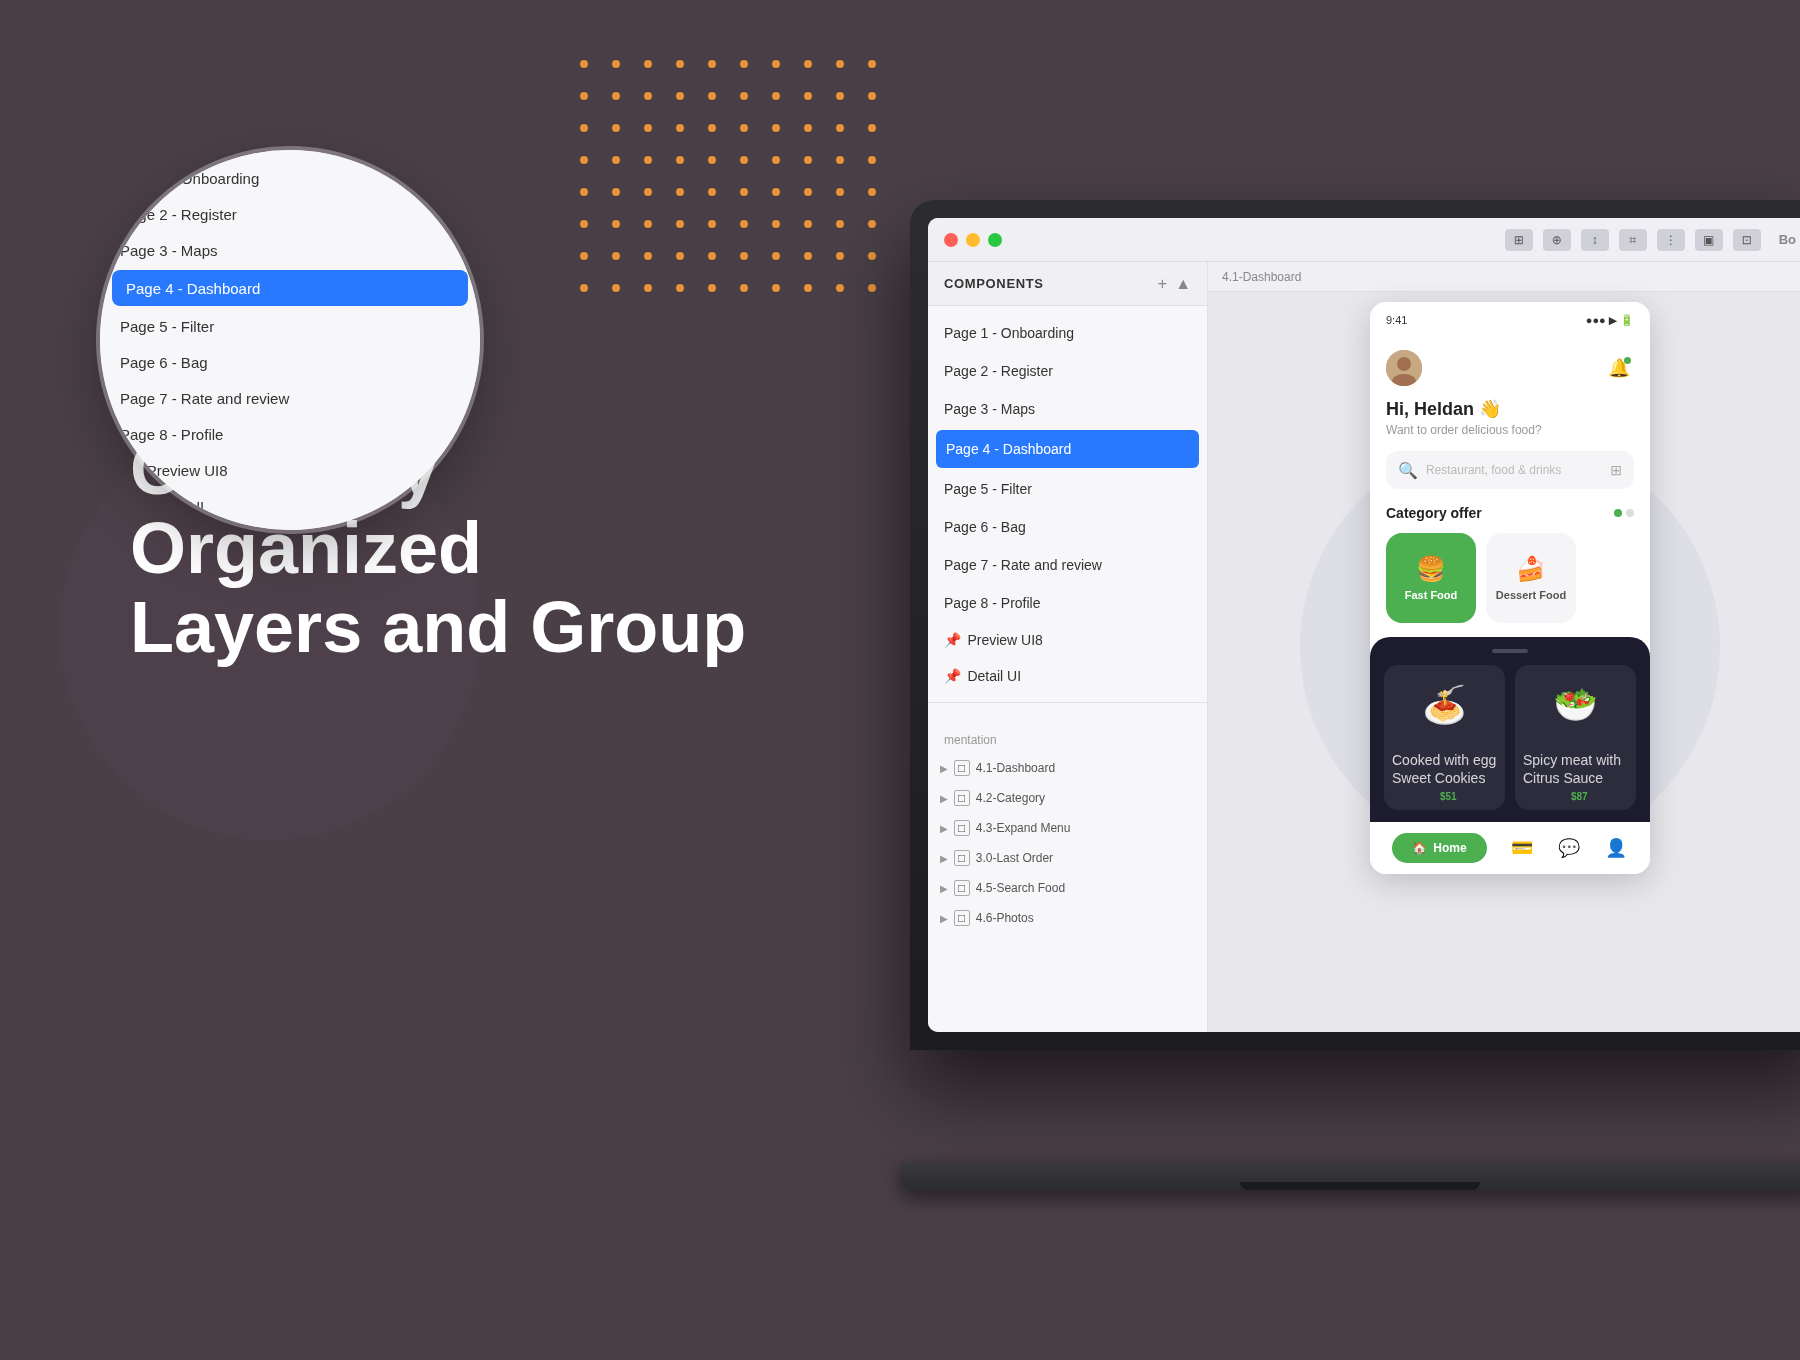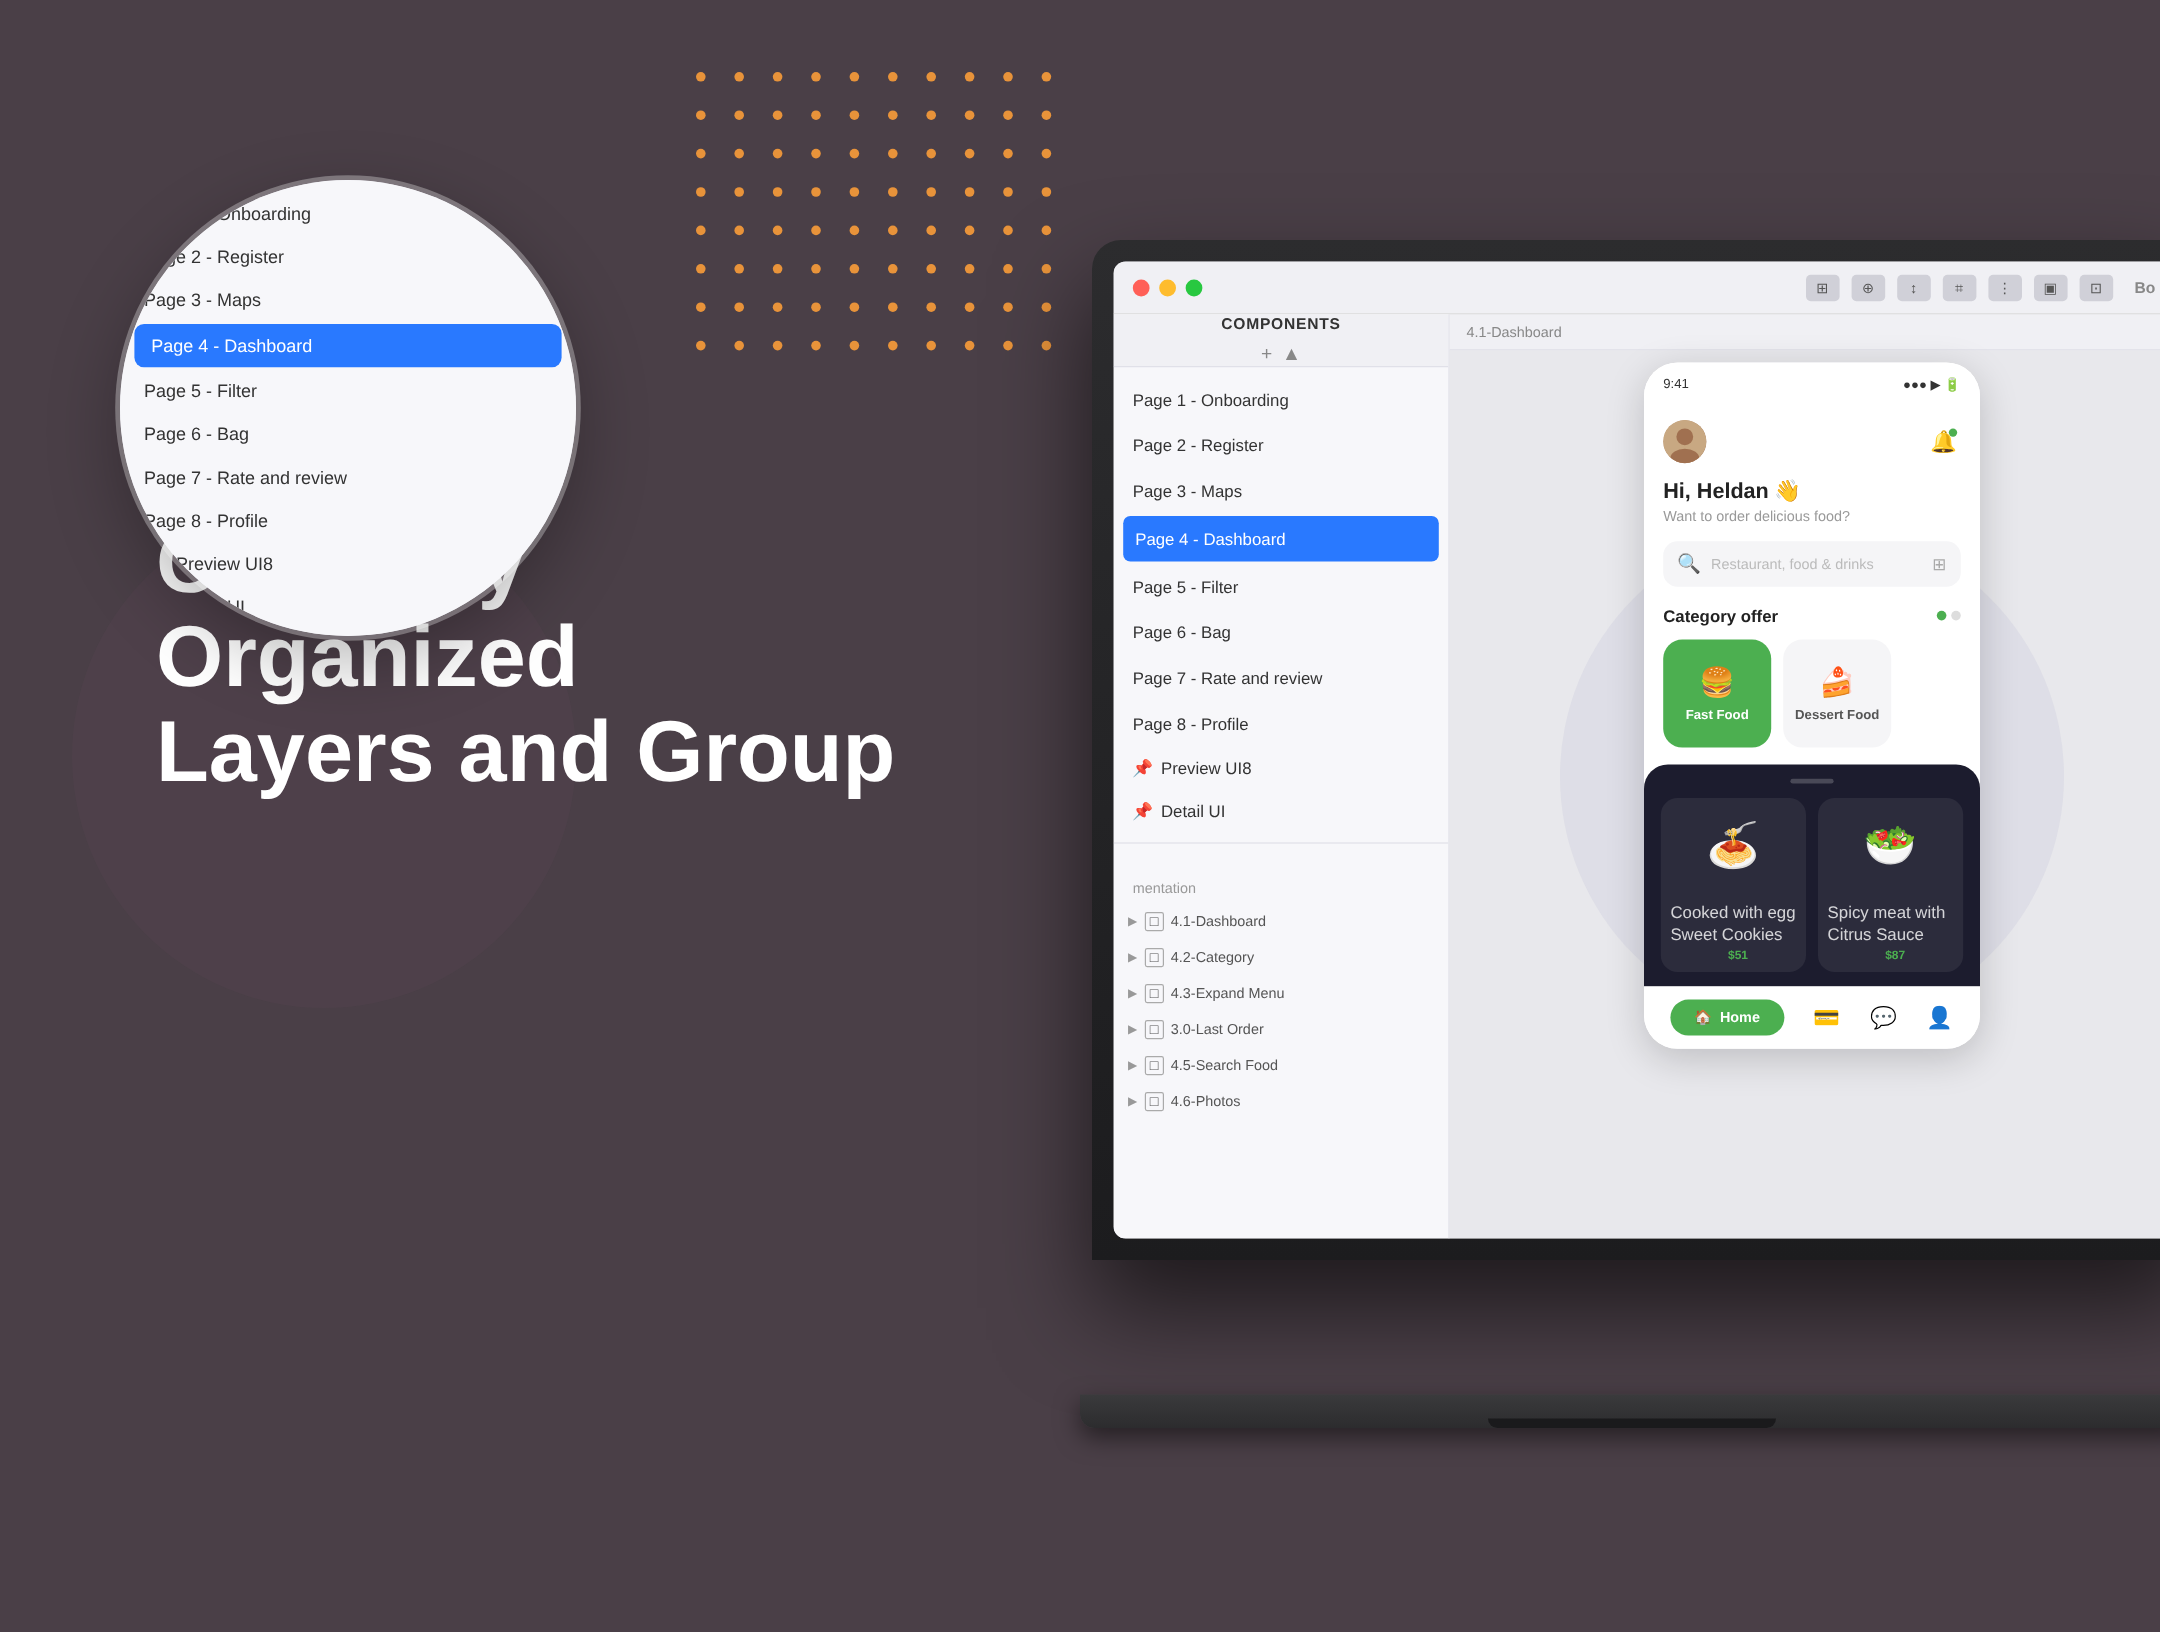--- a/index.html
+++ b/index.html
@@ -160,21 +160,20 @@
     }
 
     .panel-header {
       height: 44px;
       display: flex;
       align-items: center;
       justify-content: space-between;
       padding: 0 16px;
       background: #f0f0f4;
       border-bottom: 1px solid #e0e0e8;
-      flex-direction: column;
     }
 
     .panel-title {
       font-size: 13px;
       font-weight: 700;
       color: #333;
       letter-spacing: 0.05em;
     }
 
     .panel-actions {
@@ -281,21 +280,21 @@
     }
 
     
     .phone-mockup {
       position: absolute;
       top: 40px;
       left: 50%;
       transform: translateX(-50%);
       width: 280px;
       background: #ffffff;
-      border-radius: 28px;
+      border-radius: 16px;
       overflow: hidden;
       box-shadow: 0 8px 32px rgba(0,0,0,0.18);
     }
 
     .phone-status-bar {
       height: 36px;
       background: #fff;
       display: flex;
       align-items: center;
       justify-content: space-between;

